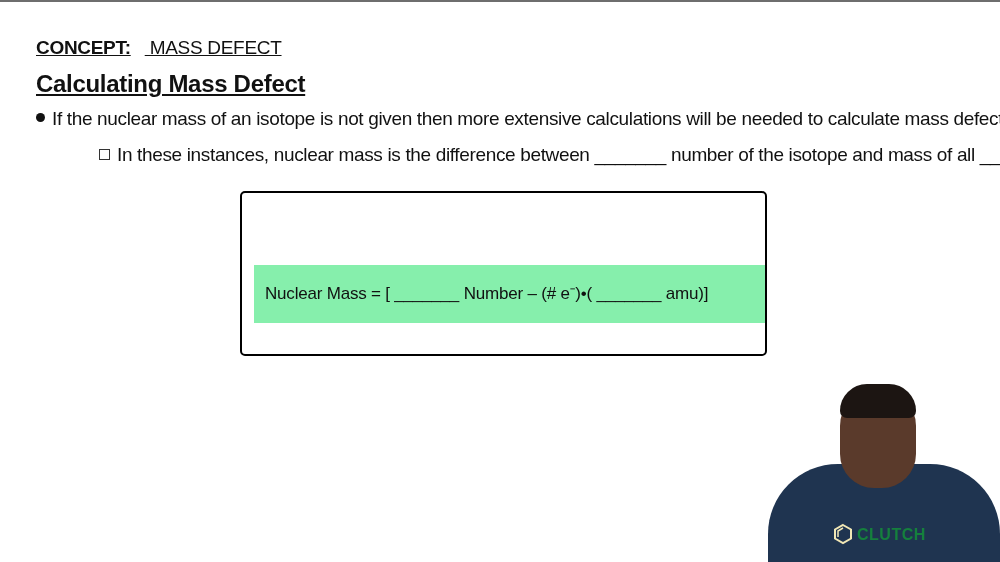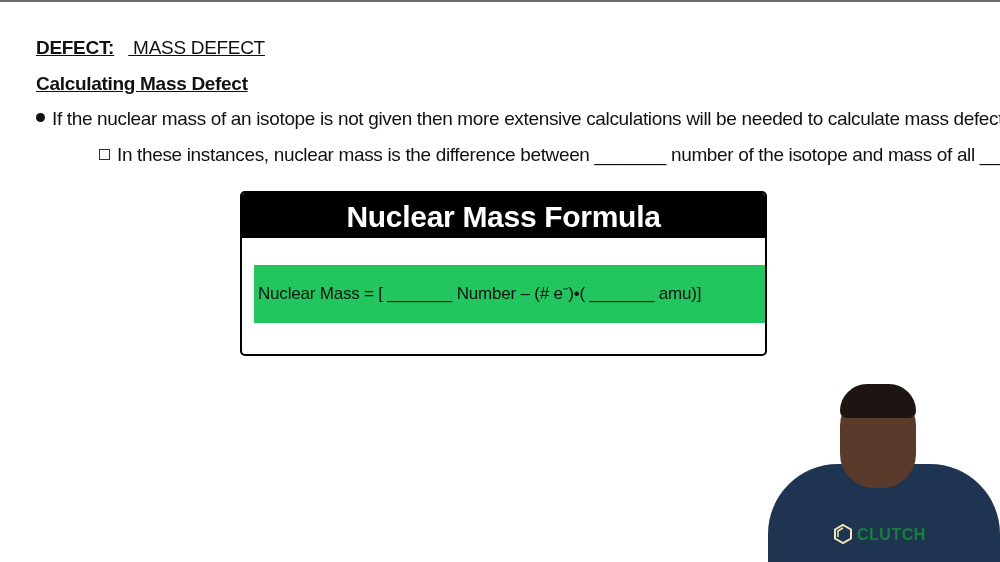--- a/index.html
+++ b/index.html
@@ -6,70 +6,69 @@
     body {
       width: 1000px; height: 562px; overflow: hidden; position: relative;
       background: #ffffff;
       font-family: "Liberation Sans", sans-serif;
       color: #111;
     }
     .top-rule { position: absolute; left: 0; top: 0; width: 1000px; height: 2px; background: #6e6e6e; }
     .concept { position: absolute; left: 36px; top: 37px; font-size: 19px; line-height: 22px; letter-spacing: -0.3px; }
     .concept .label { font-weight: bold; text-decoration: underline; }
     .concept .topic { text-decoration: underline; margin-left: 14px; }
-    .subtitle { position: absolute; left: 36px; top: 73px; font-size: 19px; line-height: 22px; font-weight: bold; text-decoration: underline; letter-spacing: -0.3px; }
+    .subtitle { position: absolute; left: 36px; top: 73px; font-size: 24px; line-height: 22px; font-weight: bold; text-decoration: underline; letter-spacing: -0.3px; }
     .bullet { position: absolute; left: 36px; top: 108px; font-size: 19px; line-height: 22px; letter-spacing: -0.35px; white-space: nowrap; }
     .bullet .dot { display: inline-block; width: 9px; height: 9px; border-radius: 50%; background: #111; margin-right: 7px; vertical-align: 3px; }
     .subbullet { position: absolute; left: 99px; top: 144px; font-size: 19px; line-height: 22px; letter-spacing: -0.35px; white-space: nowrap; }
     .subbullet .box { display: inline-block; width: 9px; height: 9px; border: 1px solid #333; margin-right: 7px; vertical-align: 1px; }
 
     .formula-card {
       position: absolute; left: 240px; top: 191px; width: 523px; height: 161px;
       border: 2px solid #000; border-radius: 5px; background: #fff; overflow: hidden;
     }
     .formula-header {
       height: 45px; background: #000; color: #fff;
       font-weight: bold; font-size: 30px; line-height: 47px; text-align: center; letter-spacing: -0.3px;
     }
     .formula-band {
       position: absolute; left: 12px; top: 72px; width: 520px; height: 58px;
-      background: #22c55e;
+      background: #86efac;
       font-size: 17px; line-height: 58px; color: #111; white-space: nowrap;
-      padding-left: 4px; box-sizing: border-box; letter-spacing: -0.2px;
+      padding-left: 11px; box-sizing: border-box; letter-spacing: -0.2px;
     }
 
     .presenter { position: absolute; left: 760px; top: 380px; width: 240px; height: 182px; }
     .shirt { position: absolute; left: 8px; top: 84px; width: 232px; height: 100px; background: #1f3450; border-radius: 70px 70px 0 0; }
     .neck { position: absolute; left: 88px; top: 60px; width: 60px; height: 40px; background: #4a2f24; border-radius: 0 0 30px 30px; }
     .head { position: absolute; left: 80px; top: 8px; width: 76px; height: 100px; background: #5a3a2b; border-radius: 38px 38px 34px 34px; }
     .hair { position: absolute; left: 80px; top: 4px; width: 76px; height: 34px; background: #1c1512; border-radius: 38px 38px 10px 10px; }
     .logo { position: absolute; left: 72px; top: 143px; font-weight: bold; font-size: 16px; color: #15803d; letter-spacing: 0.5px; }
     .logo svg { vertical-align: -5px; margin-right: 3px; }
   </style>
 </head>
 <body>
 
 <div class="top-rule"></div>
 
 <div class="concept">
-  <span class="label">DEFECT:</span><span class="topic"> MASS DEFECT</span>
+  <span class="label">CONCEPT:</span><span class="topic"> MASS DEFECT</span>
 </div>
 
 <div class="subtitle">Calculating Mass Defect</div>
 
 <div class="bullet">
   <span class="dot"></span><span>If the nuclear mass of an isotope is not given then more extensive calculations will be needed to calculate mass defect.</span>
 </div>
 
 <div class="subbullet">
   <span class="box"></span><span>In these instances, nuclear mass is the difference between _______ number of the isotope and mass of all ____.</span>
 </div>
 
 <div class="formula-card">
-  <div class="formula-header">Nuclear Mass Formula</div>
   <div class="formula-band">Nuclear Mass = [ _______ Number – (# e⁻)•( _______ amu)]</div>
 </div>
 
 <div class="presenter">
   <div class="shirt"></div>
   <div class="neck"></div>
   <div class="head"></div>
   <div class="hair"></div>
   <div class="logo">
     <svg width="22" height="22" viewBox="0 0 22 22">

